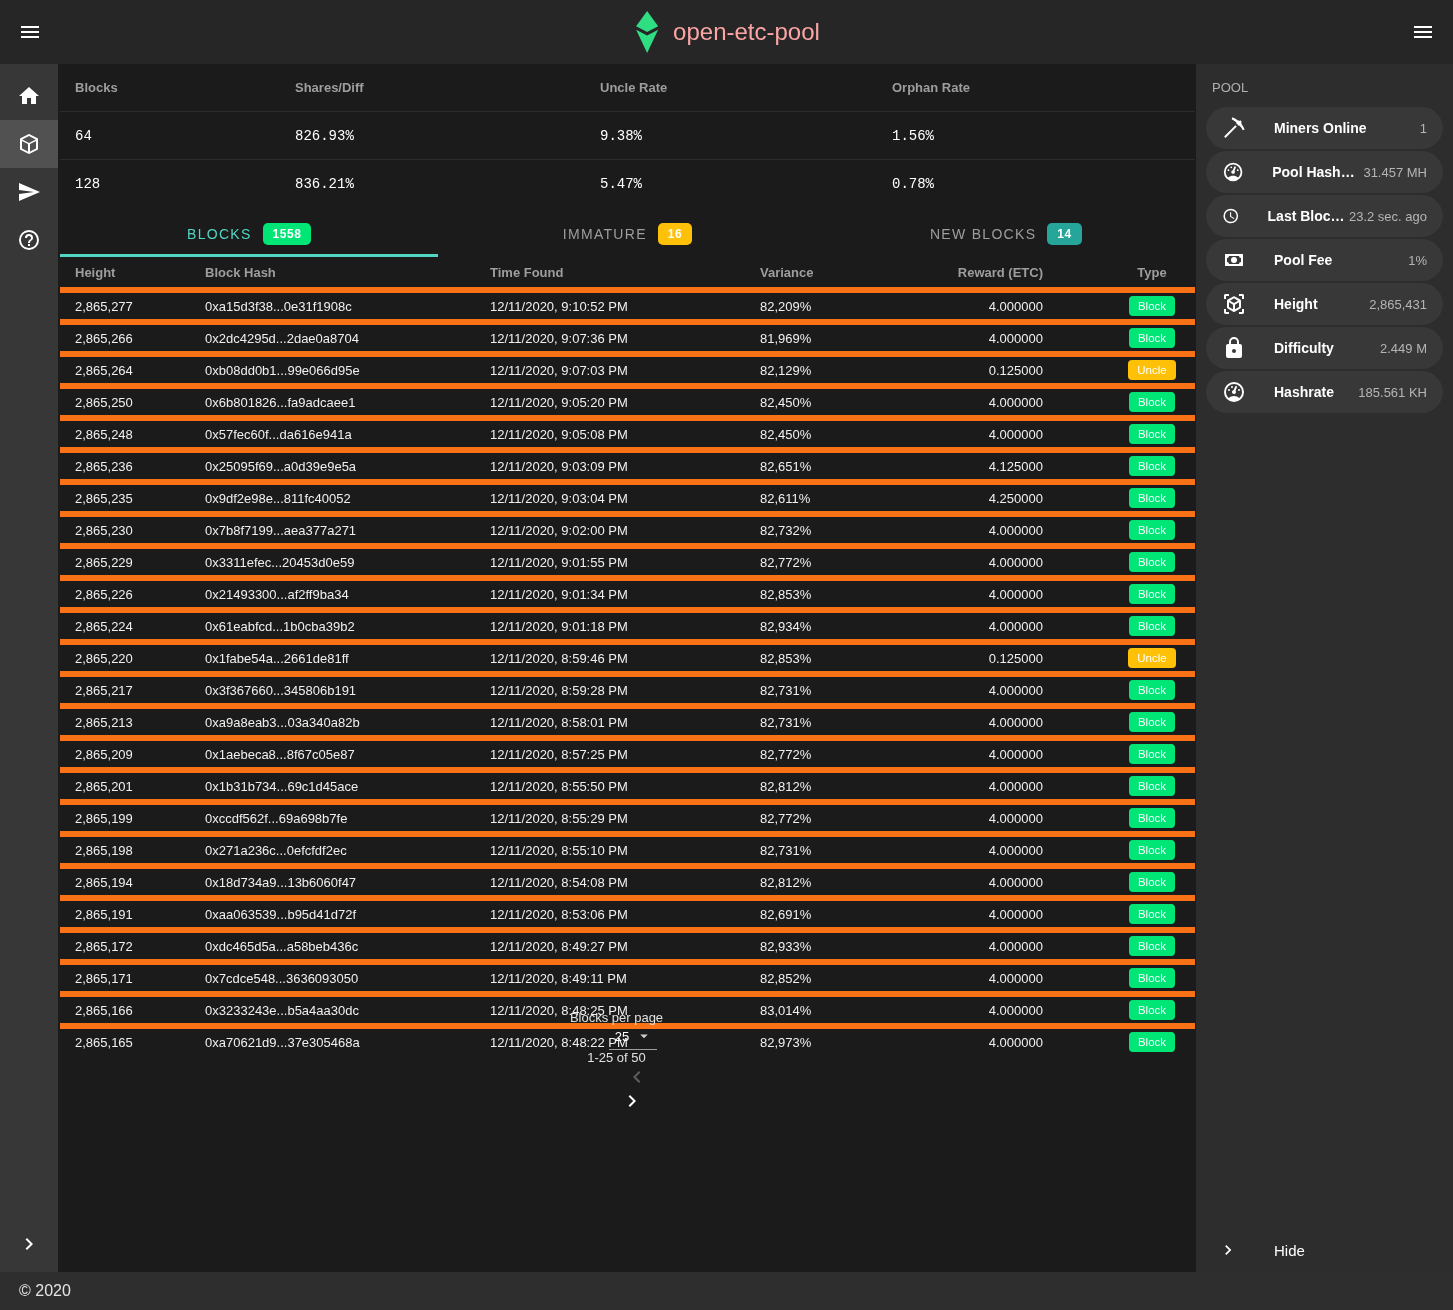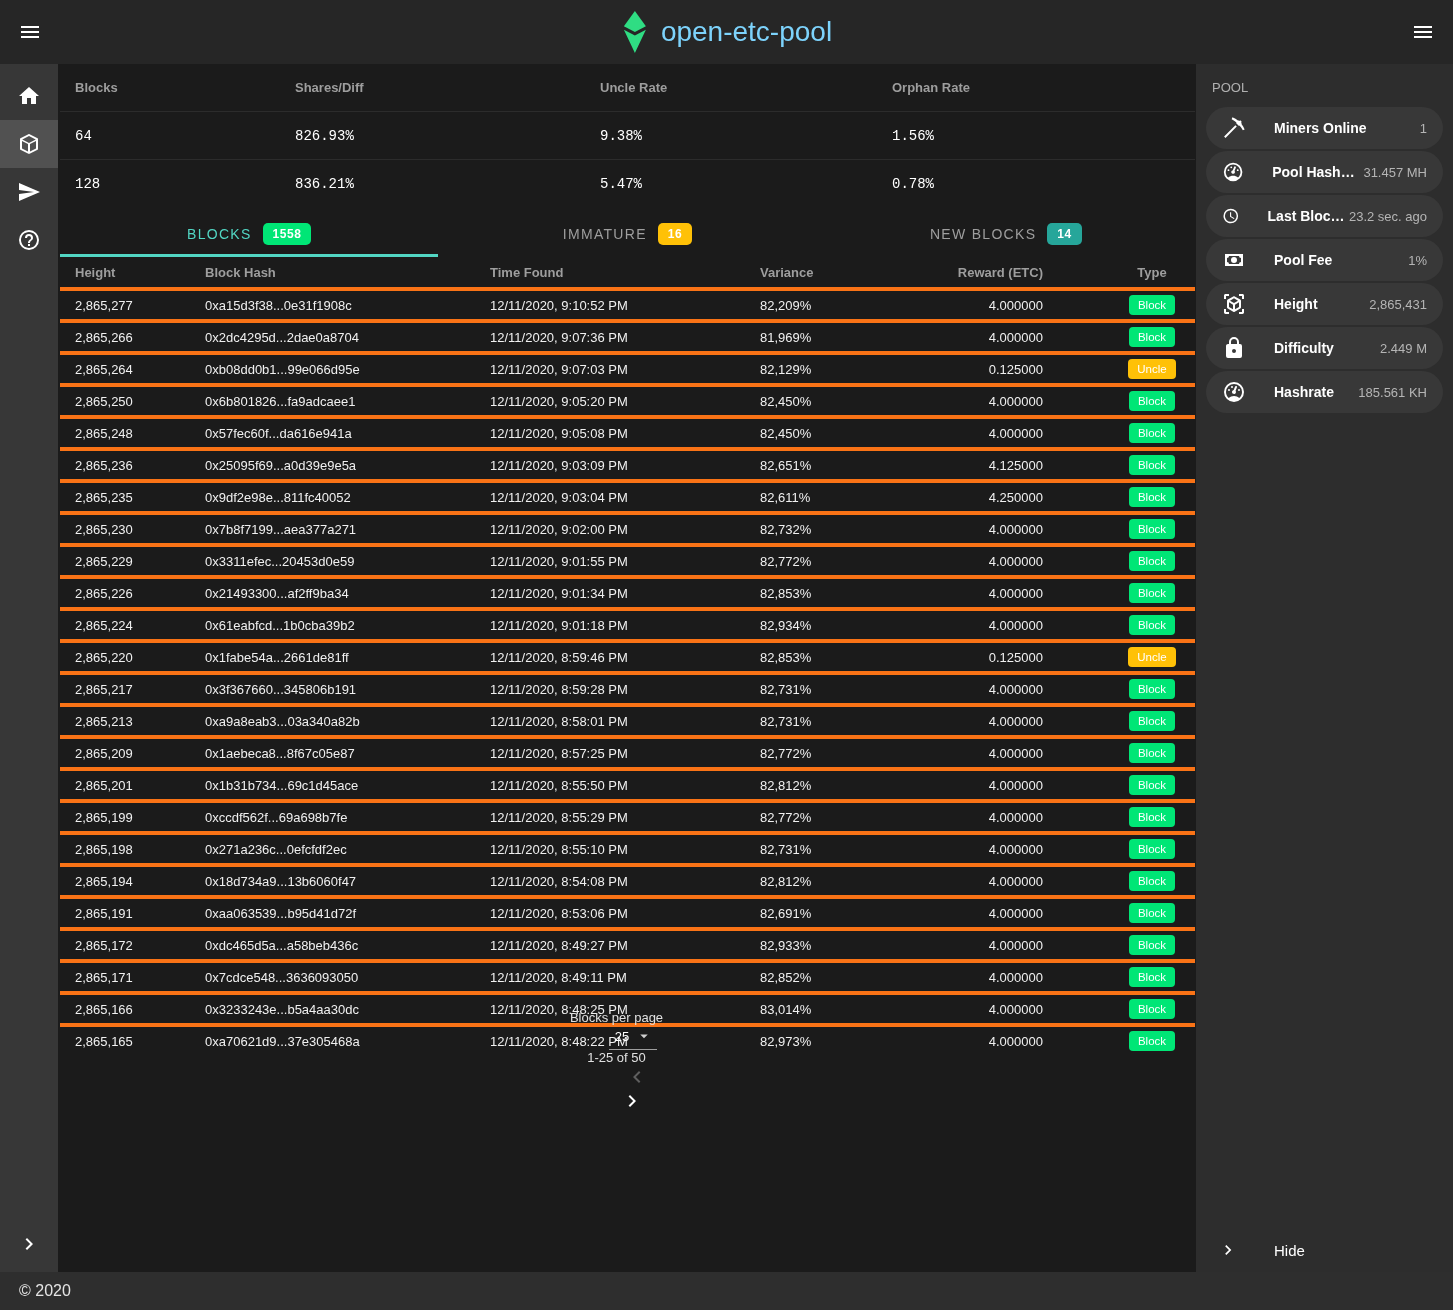--- a/index.html
+++ b/index.html
@@ -6,21 +6,21 @@
   html,body { background:#111; }
   body { font-family:"Liberation Sans","DejaVu Sans",sans-serif; }
   .app { position:relative; width:1453px; height:1310px; background:#1b1b1b; overflow:hidden; }
 
   
   .header { position:absolute; top:0; left:0; width:100%; height:64px; background:#262626; z-index:5; }
   .icon-btn { background:none; border:none; color:#fff; cursor:pointer; display:flex; align-items:center; justify-content:center; padding:6px; }
   .hamburger-left { position:absolute; left:12px; top:14px; }
   .hamburger-right { position:absolute; right:12px; top:14px; }
   .brand { position:absolute; left:50%; top:0; height:64px; transform:translateX(-50%); display:flex; align-items:center; gap:13px; }
-  .brand-title { color:#7dd3fc; font-size:28px; }
+  .brand-title { color:#fca5a5; font-size:24px; }
 
   
   .nav-rail { position:absolute; left:0; top:64px; width:58px; height:1208px; background:#373737; z-index:4; }
   .nav-items { padding-top:8px; }
   .nav-item { width:58px; height:48px; display:flex; align-items:center; justify-content:center; color:#fff; cursor:pointer; }
   .nav-item.active { background:#515151; }
   .nav-expand { position:absolute; bottom:16px; left:0; width:58px; display:flex; justify-content:center; color:#fff; cursor:pointer; }
 
   
   .main { position:absolute; left:60px; top:64px; width:1135px; height:1208px; background:#1b1b1b; }
@@ -31,21 +31,21 @@
   .stats-row:last-child { border-bottom:none; }
 
   .tabs { position:relative; display:flex; height:47px; margin-top:2px; }
   .tab { flex:1; display:flex; align-items:center; justify-content:center; gap:11px; color:#9e9e9e; font-size:14px; letter-spacing:1.3px; cursor:pointer; }
   .tab.active { color:#52d6c3; }
   .tab-badge { border-radius:5px; padding:4px 10px; font-size:12px; font-weight:bold; color:#fff; letter-spacing:0.5px; }
   .tabs-indicator { position:absolute; left:0; bottom:0; width:33.33%; height:3px; background:#52d6c3; }
 
   .t-header, .t-row { display:grid; grid-template-columns:130px 285px 270px 190px 93px auto; align-items:center; padding-left:15px; }
   .t-header { height:30px; color:#9e9e9e; font-size:13px; font-weight:bold; }
-  .t-row { height:32px; color:#f0f0f0; font-size:13px; border-top:4px solid #f97316; }
+  .t-row { height:32px; color:#f0f0f0; font-size:13px; border-top:6px solid #f97316; }
   .c-reward { text-align:right; }
   .c-type { display:flex; justify-content:center; padding-left:66px; }
   .badge { display:inline-block; min-width:24px; text-align:center; padding:4px 9px; border-radius:4px; font-size:11.5px; color:#fff; }
 
   .pagination { display:flex; align-items:center; justify-content:flex-end; height:58px; padding-right:22px; color:#e0e0e0; font-size:13px;flex-direction:column; }
   .pp-select { display:flex; align-items:center; gap:6px; margin-left:33px; border-bottom:1px solid #9e9e9e; padding:2px 4px 4px 6px; cursor:pointer; color:#fff; }
   .pp-range { }
   .pg-btn { background:none; border:none; cursor:pointer; display:flex; align-items:center; }
   .pg-prev { margin-left:40px; color:#5f5f5f; }
   .pg-next { margin-left:30px; color:#fff; }

